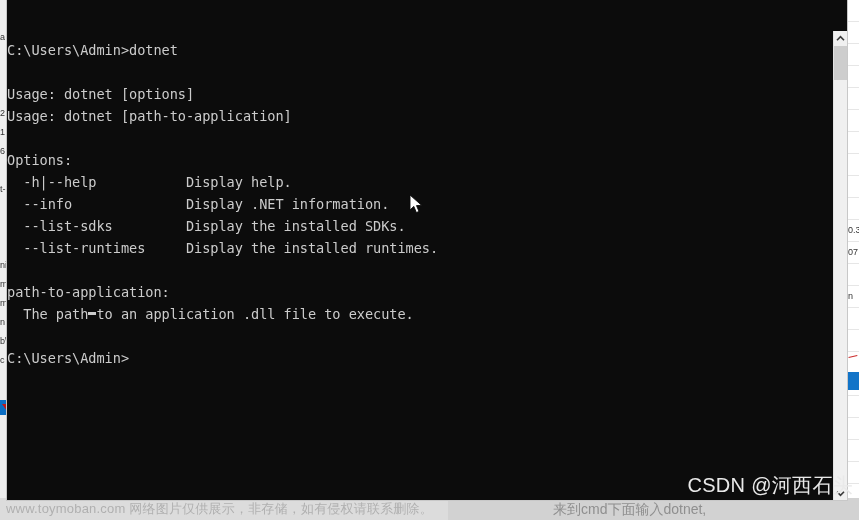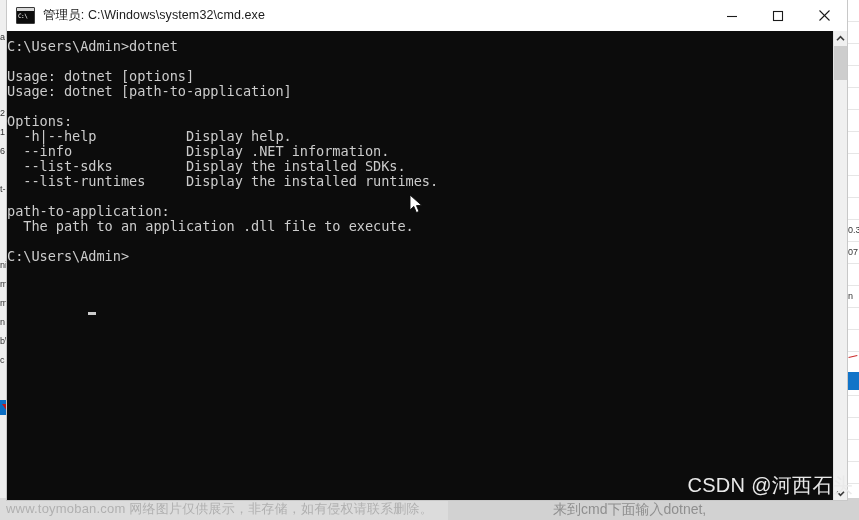--- a/index.html
+++ b/index.html
@@ -198,21 +198,21 @@
     background: #0c0c0c;
     overflow: hidden;
   }
   .term-text {
     position: absolute;
     left: 0;
     top: 8px;
     margin: 0;
     font-family: "DejaVu Sans Mono", monospace;
     font-size: 13.6px;
-    line-height: 15px;
+    line-height: 22px;
     color: #cccccc;
     white-space: pre;
     letter-spacing: -0.05px;
   }
   .cursor-block {
     position: absolute;
     left: 81px;
     top: 281px;
     width: 8px;
     height: 3px;
@@ -329,43 +329,20 @@
     <div class="bg-bottom-band">
       <div class="seg-a"></div>
       <div class="seg-b"></div>
     </div>
     <div class="bg-mid-text">来到cmd下面输入dotnet,</div>
     <div class="toymoban-mark">www.toymoban.com 网络图片仅供展示，非存储，如有侵权请联系删除。</div>
   </div>
 
   <div class="cmd-window">
 
-    <div class="titlebar">
-      <div class="cmd-icon"></div>
-      <div class="title-text">管理员: C:\Windows\system32\cmd.exe</div>
-
-      <div class="win-controls">
-        <button class="win-btn">
-          <svg width="12" height="12" viewBox="0 0 12 12">
-            <line x1="1" y1="6.5" x2="11" y2="6.5" stroke="#1b1b1b" stroke-width="1.1"></line>
-          </svg>
-        </button>
-        <button class="win-btn">
-          <svg width="12" height="12" viewBox="0 0 12 12">
-            <rect x="1.5" y="1.5" width="9" height="9" fill="none" stroke="#1b1b1b" stroke-width="1.1"></rect>
-          </svg>
-        </button>
-        <button class="win-btn">
-          <svg width="13" height="13" viewBox="0 0 13 13">
-            <line x1="1.5" y1="1.5" x2="11.5" y2="11.5" stroke="#1b1b1b" stroke-width="1.1"></line>
-            <line x1="11.5" y1="1.5" x2="1.5" y2="11.5" stroke="#1b1b1b" stroke-width="1.1"></line>
-          </svg>
-        </button>
-      </div>
-    </div>
 
     <div class="term-body">
       <pre class="term-text">C:\Users\Admin&gt;dotnet
 
 Usage: dotnet [options]
 Usage: dotnet [path-to-application]
 
 Options:
   -h|--help           Display help.
   --info              Display .NET information.

